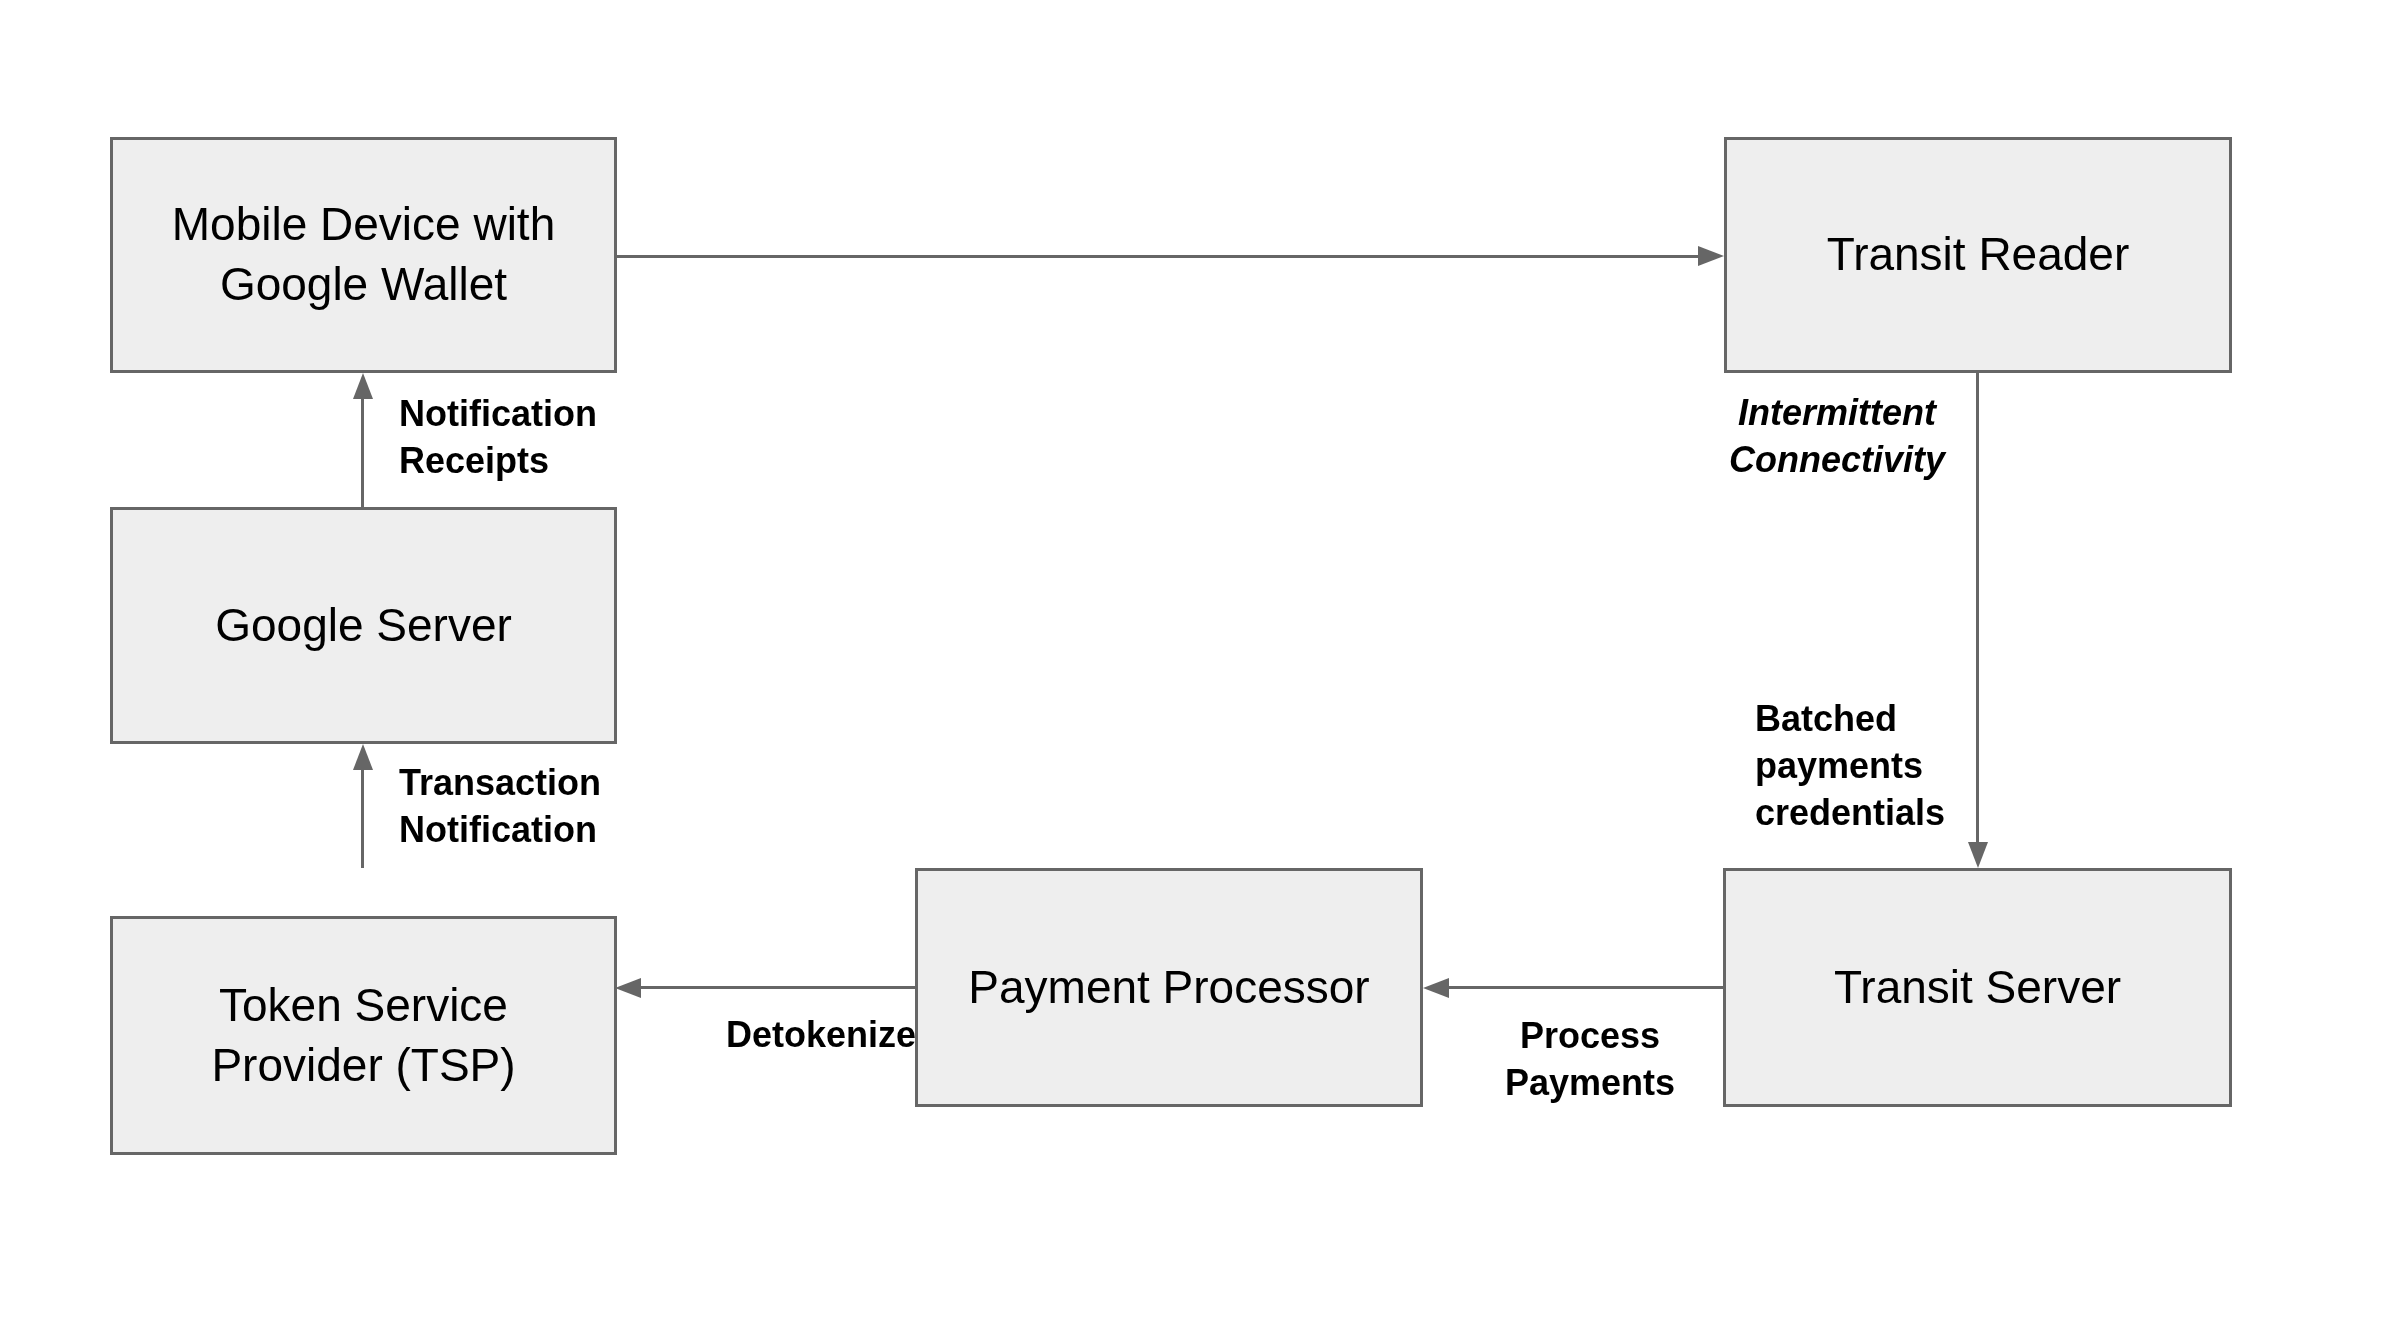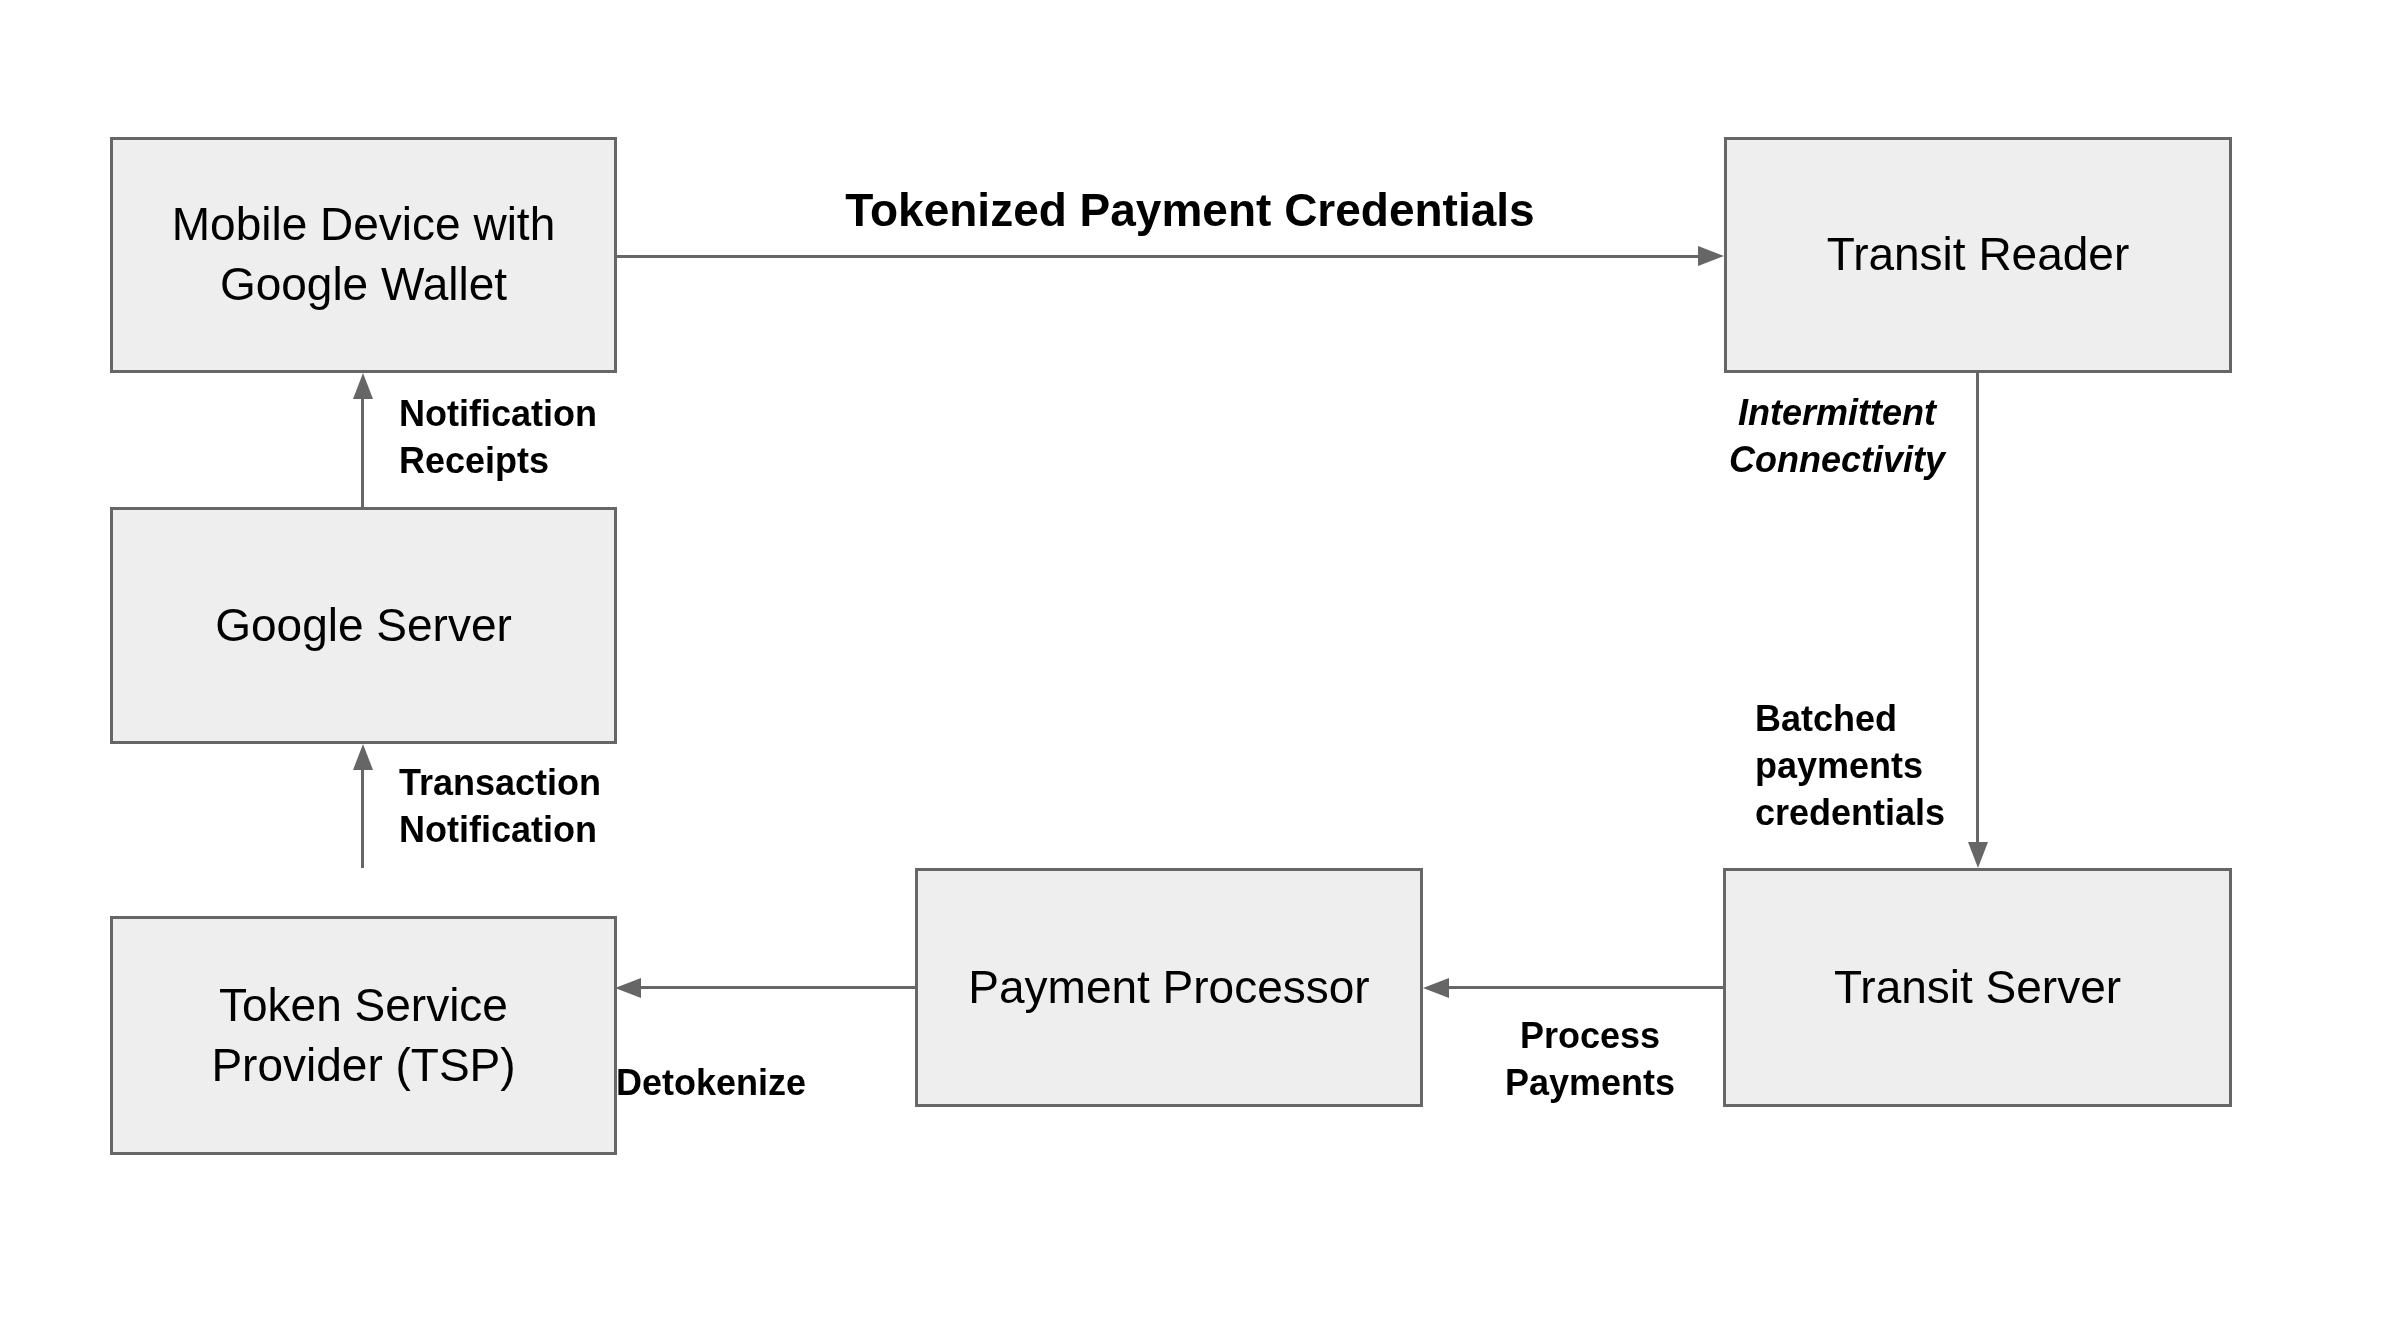--- a/index.html
+++ b/index.html
@@ -101,21 +101,20 @@
   </div>
 
   <div class="node" style="left:1723px; top:868px; width:509px; height:239px;">
     <div class="node-label">Transit Server</div>
   </div>
 
   <div>
     <div class="line" style="left:617px; top:255px; width:1081px; height:3px;"></div>
     <div class="head right" style="left:1698px; top:246px;"></div>
   </div>
-  <div class="edge-label big" style="left:840px; top:182px; width:700px; text-align:center;">Tokenized Payment Credentials</div>
 
   <div>
     <div class="line" style="left:1976px; top:373px; width:3px; height:469px;"></div>
     <div class="head down" style="left:1968px; top:842px;"></div>
   </div>
   <div class="edge-label" style="right:444px; top:390px; text-align:center;font-style:italic;">Intermittent
 Connectivity</div>
   <div class="edge-label" style="right:444px; top:696px; text-align:left;">Batched
 payments
 credentials</div>
@@ -124,21 +123,21 @@
     <div class="line" style="left:1449px; top:986px; width:274px; height:3px;"></div>
     <div class="head left" style="left:1423px; top:978px;"></div>
   </div>
   <div class="edge-label" style="left:1440px; top:1013px; width:300px; text-align:center;">Process
 Payments</div>
 
   <div>
     <div class="line" style="left:641px; top:986px; width:274px; height:3px;"></div>
     <div class="head left" style="left:615px; top:978px;"></div>
   </div>
-  <div class="edge-label" style="left:616px; top:1012px; width:300px; text-align:left;margin-top:48px;">Detokenize</div>
+  <div class="edge-label" style="left:616px; top:1012px; width:300px; text-align:right;">Detokenize</div>
 
   <div>
     <div class="line" style="left:361px; top:770px; width:3px; height:98px;"></div>
     <div class="head up" style="left:353px; top:744px;"></div>
   </div>
   <div class="edge-label" style="left:399px; top:760px; text-align:left;">Transaction
 Notification</div>
 
   <div>
     <div class="line" style="left:361px; top:399px; width:3px; height:108px;"></div>

